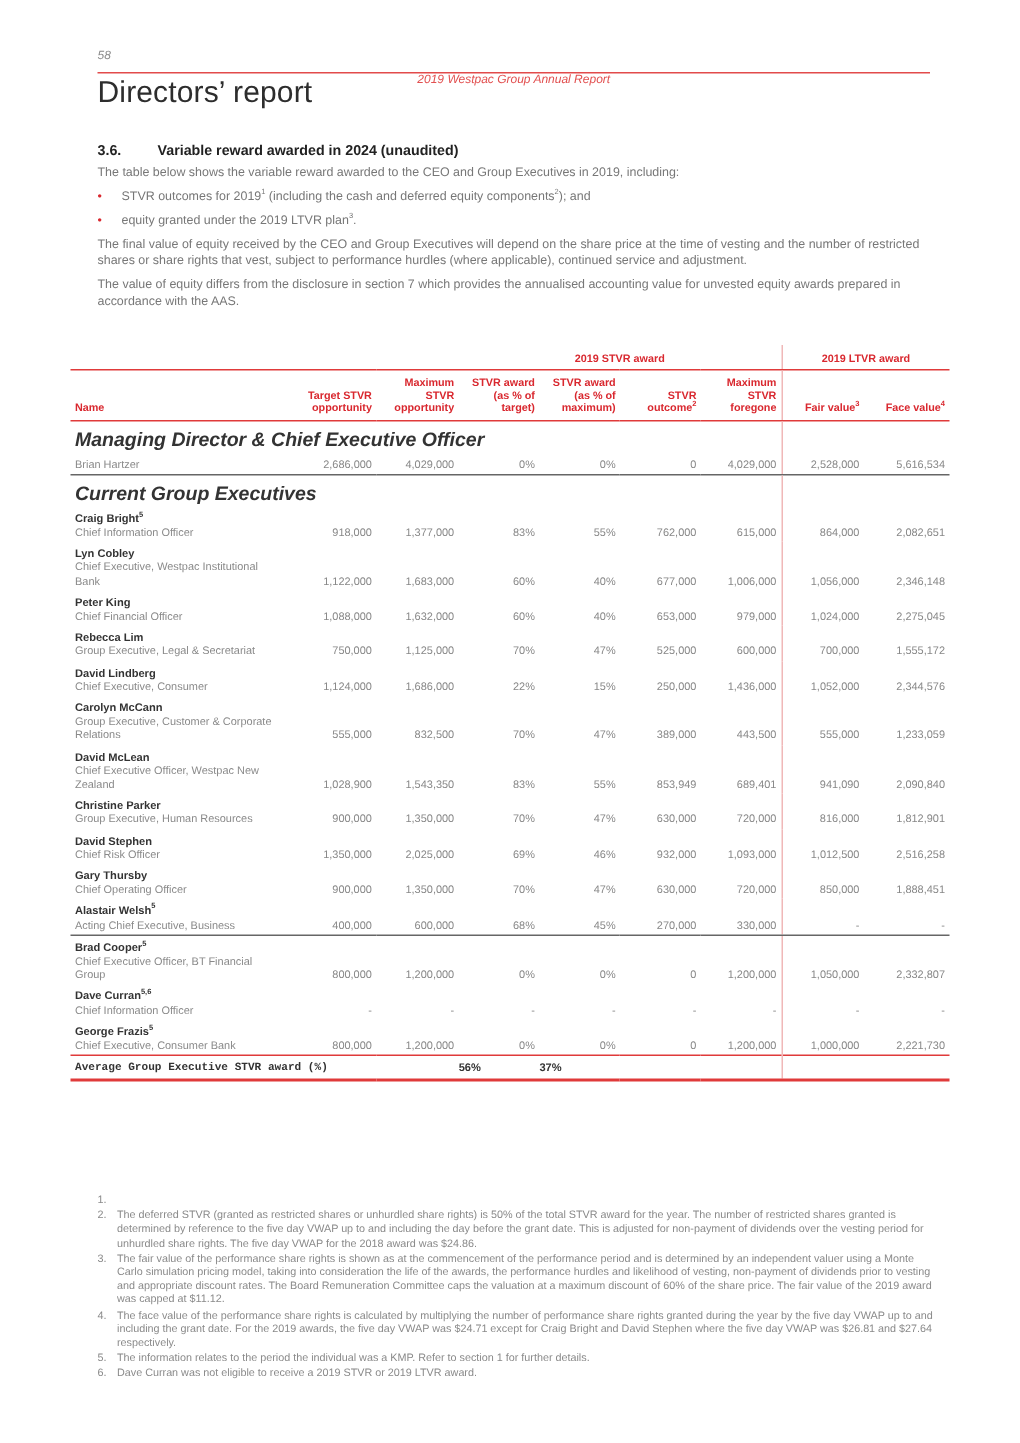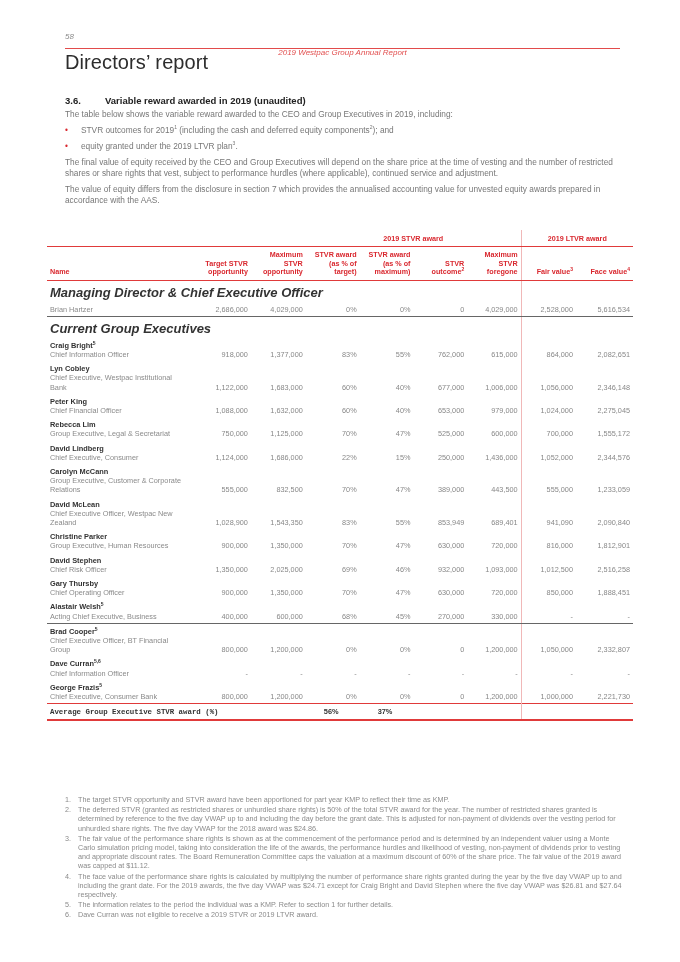--- a/index.html
+++ b/index.html
@@ -22,41 +22,41 @@
   .grp-row th { height: 16px; color: #d9282f; font-weight: bold; text-align: center; vertical-align: middle; border-bottom: 1px solid #e03a3a; }
   .hdr-row th { color: #d9282f; font-weight: bold; text-align: right; vertical-align: bottom; padding: 4px 3px 3px 0; line-height: 8.5px; border-bottom: 1px solid #e03a3a; }
   .hdr-row th.name-col { text-align: left; padding-left: 3px; }
   .ltvr-border { border-left: 1px solid #f0b8b8; }
   .cat-row td { font-style: italic; font-weight: bold; color: #333; font-size: 13px; padding: 4px 0 2px 3px; }
   .data-row td { color: #888; text-align: right; vertical-align: bottom; padding: 0 3px 2px 0; line-height: 9.2px; font-size: 7.3px; }
   .data-row td.name-cell { text-align: left; padding-left: 3px; padding-top: 3px; }
   .exec-name { font-weight: bold; color: #333; display: block; font-size: 7.4px; }
   .exec-role { color: #8a8a8a; display: block; }
   .sep-dark td { border-bottom: 1px solid #666; }
-  .avg-row td { font-weight: bold; color: #333; text-align: center; padding: 3px 3px 3px 0; border-top: 1px solid #e03a3a; border-bottom: 2px solid #e03a3a; font-size: 7.4px; }
+  .avg-row td { font-weight: bold; color: #333; text-align: left; padding: 3px 3px 3px 0; border-top: 1px solid #e03a3a; border-bottom: 2px solid #e03a3a; font-size: 7.4px; }
   .avg-row td.name-cell { text-align: left; padding-left: 3px; font-family: Liberation Mono, monospace; }
 
   .footnotes { position: absolute; left: 65px; top: 795px; width: 560px; }
   .fn { display: flex; font-size: 7.2px; line-height: 9.2px; color: #8a8a8a; margin-bottom: 1px; }
   .fn .n { width: 13px; flex: none; }
 </style>
 </head>
 <body>
 
 <div class="page-header">
   <span class="page-number">58</span>
   <span class="report-title">2019 Westpac Group Annual Report</span>
 </div>
 
 <div class="section-heading">Directors’ report</div>
 
 <div class="intro">
   <div class="subsection-title">
     <span class="num">3.6.</span>
-    <span>Variable reward awarded in 2019 (unaudited)</span>
+    <span>Variable reward awarded in 2024 (unaudited)</span>
   </div>
   <p class="para">The table below shows the variable reward awarded to the CEO and Group Executives in 2019, including:</p>
   <div class="bullet">
     <span class="dot">•</span>
     <span><span>STVR outcomes for 2019</span><sup>1</sup><span> (including the cash and deferred equity components</span><sup>2</sup><span>); and</span></span>
   </div>
   <div class="bullet">
     <span class="dot">•</span>
     <span><span>equity granted under the 2019 LTVR plan</span><sup>3</sup><span>.</span></span>
   </div>
@@ -322,21 +322,20 @@
           <td class="ltvr-border"></td>
           <td></td>
         </tr>
       </tbody>
   </table>
 </div>
 
 <div class="footnotes" id="footnotes">
     <div class="fn">
       <span class="n">1.</span>
-      <span>The target STVR opportunity and STVR award have been apportioned for part year KMP to reflect their time as KMP.</span>
     </div>
     <div class="fn">
       <span class="n">2.</span>
       <span>The deferred STVR (granted as restricted shares or unhurdled share rights) is 50% of the total STVR award for the year. The number of restricted shares granted is determined by reference to the five day VWAP up to and including the day before the grant date. This is adjusted for non-payment of dividends over the vesting period for unhurdled share rights. The five day VWAP for the 2018 award was $24.86.</span>
     </div>
     <div class="fn">
       <span class="n">3.</span>
       <span>The fair value of the performance share rights is shown as at the commencement of the performance period and is determined by an independent valuer using a Monte Carlo simulation pricing model, taking into consideration the life of the awards, the performance hurdles and likelihood of vesting, non-payment of dividends prior to vesting and appropriate discount rates. The Board Remuneration Committee caps the valuation at a maximum discount of 60% of the share price. The fair value of the 2019 award was capped at $11.12.</span>
     </div>
     <div class="fn">

